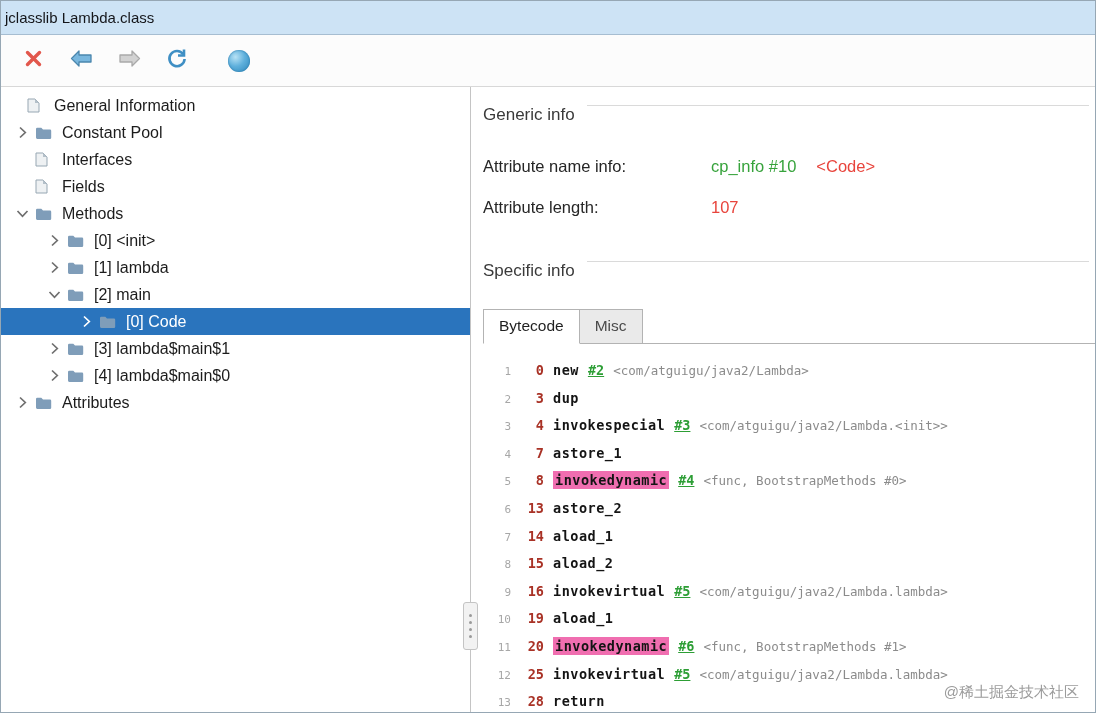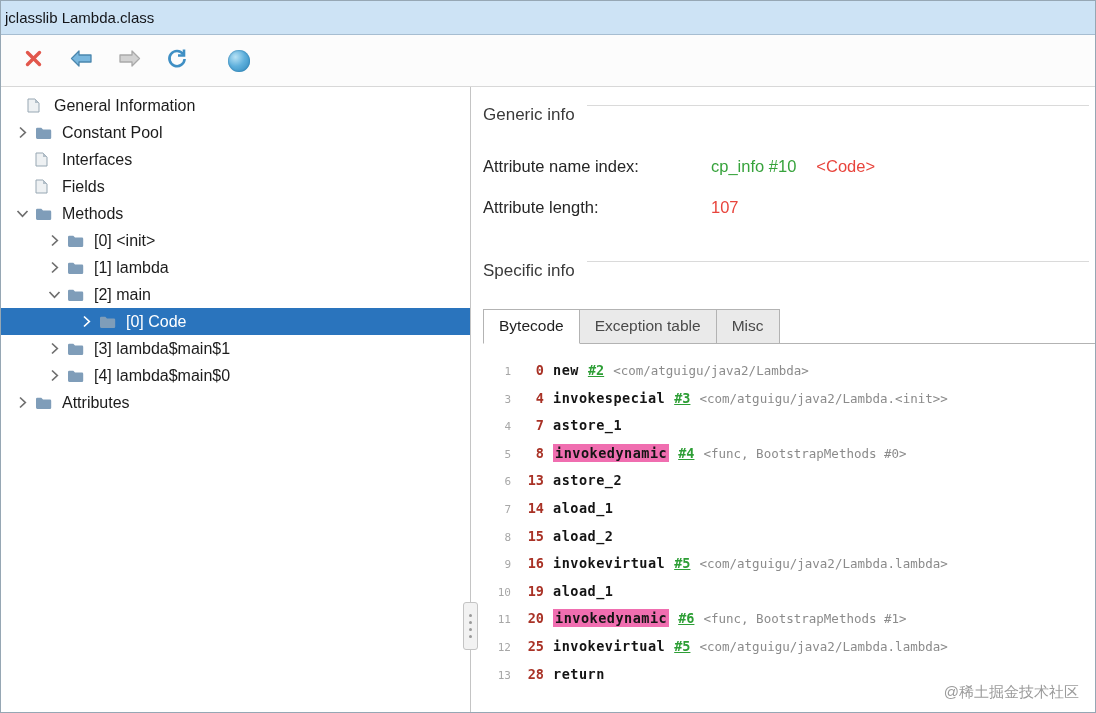--- a/index.html
+++ b/index.html
@@ -260,43 +260,43 @@
       </div>
 
     <div class="detail-panel">
 
       <div class="section-head sh-generic">
         <span>Generic info</span>
         <span class="rule"></span>
       </div>
 
       <div class="info-row first">
-        <span class="info-label">Attribute name index:</span>
+        <span class="info-label">Attribute name info:</span>
         <span class="link-green">cp_info #10</span>
         <span class="red info-extra">&lt;Code&gt;</span>
       </div>
 
       <div class="info-row">
         <span class="info-label">Attribute length:</span>
         <span class="red">107</span>
       </div>
 
       <div class="section-head sh-specific">
         <span>Specific info</span>
         <span class="rule"></span>
       </div>
 
       <div class="tabs">
           <span class="tab active">Bytecode</span>
-          <span class="tab">Exception table</span>
           <span class="tab">Misc</span>
         </div>
 
       <div class="bytecode">
           <div class="bc-line"><span class="bc-num">1</span><span class="bc-offset">0</span><span class="bc-mnemonic">new</span><span class="bc-link">#2</span><span class="bc-detail">&lt;com/atguigu/java2/Lambda&gt;</span></div>
+          <div class="bc-line"><span class="bc-num">2</span><span class="bc-offset">3</span><span class="bc-mnemonic">dup</span></div>
           <div class="bc-line"><span class="bc-num">3</span><span class="bc-offset">4</span><span class="bc-mnemonic">invokespecial</span><span class="bc-link">#3</span><span class="bc-detail">&lt;com/atguigu/java2/Lambda.&lt;init&gt;&gt;</span></div>
           <div class="bc-line"><span class="bc-num">4</span><span class="bc-offset">7</span><span class="bc-mnemonic">astore_1</span></div>
           <div class="bc-line"><span class="bc-num">5</span><span class="bc-offset">8</span><span class="bc-mnemonic hl">invokedynamic</span><span class="bc-link">#4</span><span class="bc-detail">&lt;func, BootstrapMethods #0&gt;</span></div>
           <div class="bc-line"><span class="bc-num">6</span><span class="bc-offset">13</span><span class="bc-mnemonic">astore_2</span></div>
           <div class="bc-line"><span class="bc-num">7</span><span class="bc-offset">14</span><span class="bc-mnemonic">aload_1</span></div>
           <div class="bc-line"><span class="bc-num">8</span><span class="bc-offset">15</span><span class="bc-mnemonic">aload_2</span></div>
           <div class="bc-line"><span class="bc-num">9</span><span class="bc-offset">16</span><span class="bc-mnemonic">invokevirtual</span><span class="bc-link">#5</span><span class="bc-detail">&lt;com/atguigu/java2/Lambda.lambda&gt;</span></div>
           <div class="bc-line"><span class="bc-num">10</span><span class="bc-offset">19</span><span class="bc-mnemonic">aload_1</span></div>
           <div class="bc-line"><span class="bc-num">11</span><span class="bc-offset">20</span><span class="bc-mnemonic hl">invokedynamic</span><span class="bc-link">#6</span><span class="bc-detail">&lt;func, BootstrapMethods #1&gt;</span></div>
           <div class="bc-line"><span class="bc-num">12</span><span class="bc-offset">25</span><span class="bc-mnemonic">invokevirtual</span><span class="bc-link">#5</span><span class="bc-detail">&lt;com/atguigu/java2/Lambda.lambda&gt;</span></div>

